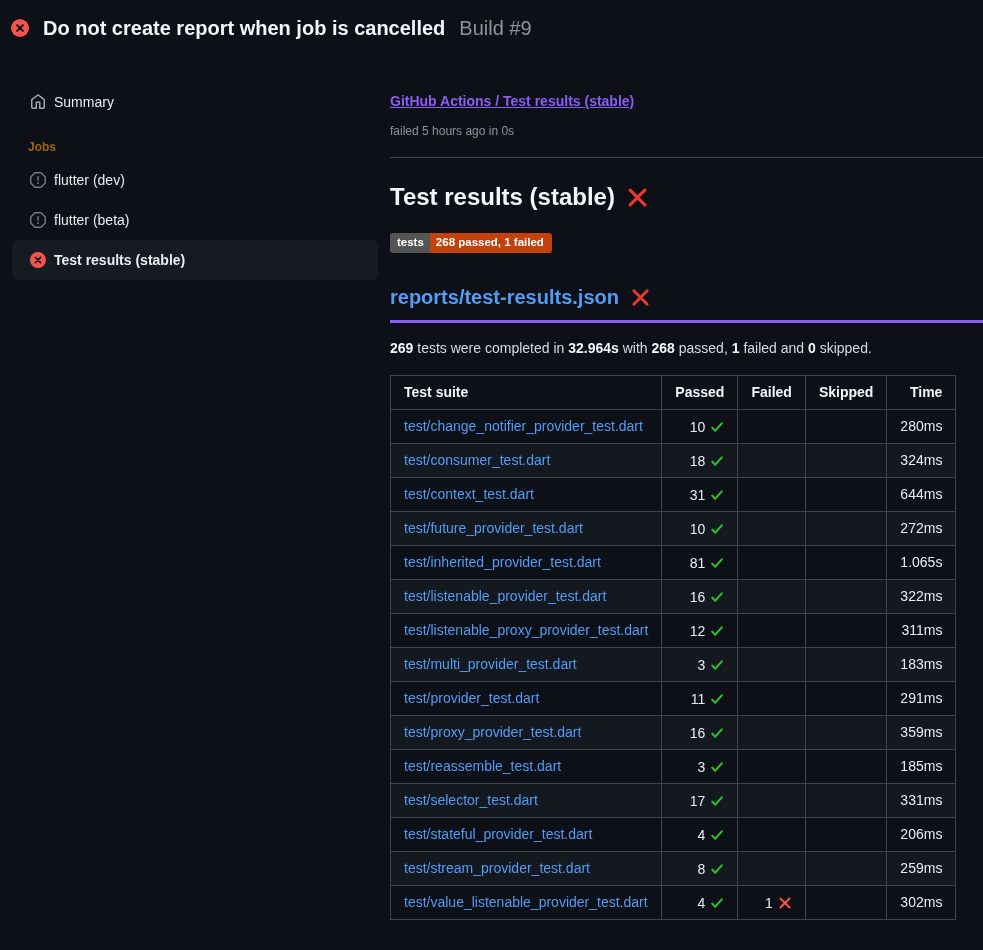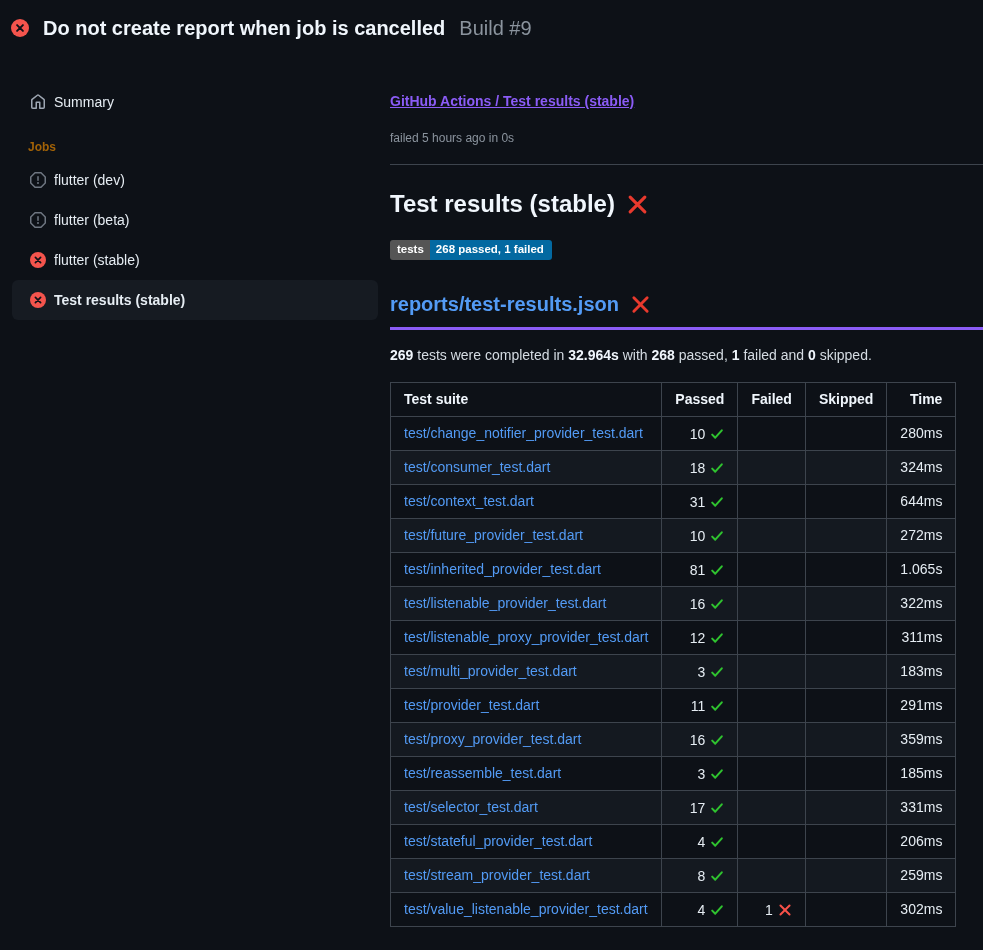--- a/index.html
+++ b/index.html
@@ -49,40 +49,40 @@
   .section-label {
     margin:18px 0 6px 28px;
     font-size:12px;
     color:#a16207;
     font-weight:bold;
   }
   .ic16 { width:16px; height:16px; flex:none; }
 
   
   .breadcrumb { font-size:14px; font-weight:700; color:#8b5cf6;text-decoration:underline; }
-  .status-line { margin-top:22px; font-size:12px; color:#8b949e; }
+  .status-line { margin-top:15px; font-size:12px; color:#8b949e; }
   .divider { margin-top:19px; border:none; border-top:1px solid #3d444d; }
 
   .check-title-row { margin-top:25px; display:flex; align-items:center; gap:12px; }
   .check-title { font-size:24px; font-weight:700; color:#f0f6fc; }
   .xmark-lg { width:21px; height:21px; flex:none; }
   .xmark-md { width:19px; height:19px; flex:none; }
 
   .badge {
     margin-top:22px;
     display:inline-flex;
     border-radius:3px;
     overflow:hidden;
     font-size:11.5px;
     line-height:1;
     cursor:pointer;
     font-weight:bold;
   }
   .badge .badge-label { background:#555555; color:#ffffff; padding:4px 6px 4px 7px; }
-  .badge .badge-value { background:#0369a1; color:#ffffff; padding:4px 8px 4px 6px; }
+  .badge .badge-value { background:#c2410c; color:#ffffff; padding:4px 8px 4px 6px; }
 
   .report-title-row {
     margin-top:33px;
     display:flex;
     align-items:center;
     gap:12px;
     padding-bottom:11px;
     border-bottom:3px solid #8b5cf6;
   }
   .report-title { font-size:20px; font-weight:700; color:#539bf5; cursor:pointer; }
@@ -144,27 +144,20 @@
       <span class="label">flutter (dev)</span>
     </div>
 
     <div class="side-item">
       <svg class="ic16" viewBox="0 0 16 16">
         <path d="M4.47.22A.749.749 0 0 1 5 0h6c.199 0 .389.079.53.22l4.25 4.25c.141.14.22.331.22.53v6a.749.749 0 0 1-.22.53l-4.25 4.25a.749.749 0 0 1-.53.22H5a.749.749 0 0 1-.53-.22L.22 11.53A.749.749 0 0 1 0 11V5c0-.199.079-.389.22-.53Zm.84 1.28L1.5 5.31v5.38l3.81 3.81h5.38l3.81-3.81V5.31L10.69 1.5ZM8 4a.75.75 0 0 1 .75.75v3.5a.75.75 0 0 1-1.5 0v-3.5A.75.75 0 0 1 8 4Zm0 8a1 1 0 1 1 0-2 1 1 0 0 1 0 2Z" fill="#6e7681"></path>
       </svg>
       <span class="label">flutter (beta)</span>
     </div>
 
-    <div class="side-item">
-      <svg class="xcircle-sm" viewBox="0 0 16 16">
-        <circle cx="8" cy="8" r="8" fill="#f4544d"></circle>
-        <path d="M5.4 5.4 L10.6 10.6 M10.6 5.4 L5.4 10.6" stroke="#0d1117" stroke-width="1.7" stroke-linecap="round"></path>
-      </svg>
-      <span class="label">flutter (stable)</span>
-    </div>
 
     <div class="side-item selected">
       <svg class="xcircle-sm" viewBox="0 0 16 16">
         <circle cx="8" cy="8" r="8" fill="#f4544d"></circle>
         <path d="M5.4 5.4 L10.6 10.6 M10.6 5.4 L5.4 10.6" stroke="#0d1117" stroke-width="1.7" stroke-linecap="round"></path>
       </svg>
       <span class="label">Test results (stable)</span>
     </div>
 
   </div>

